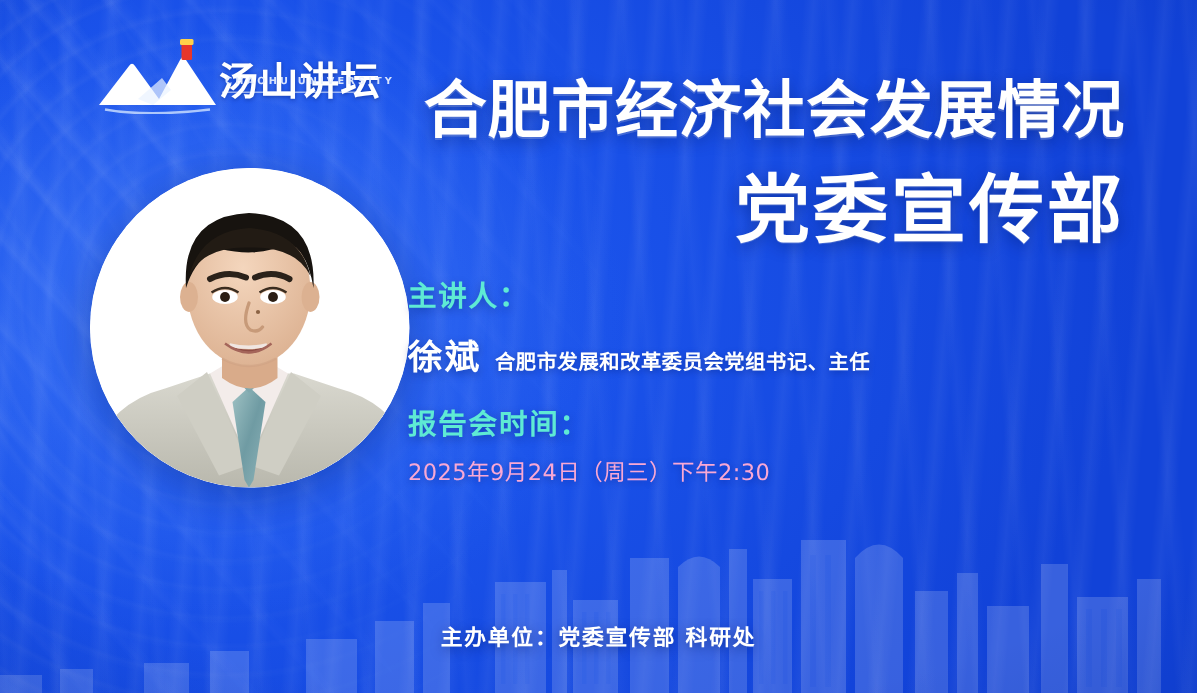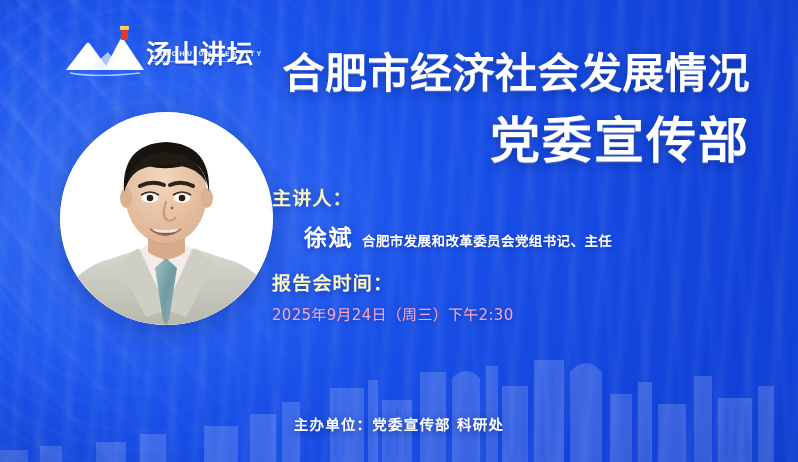--- a/index.html
+++ b/index.html
@@ -218,38 +218,37 @@
   .info {
     position: absolute;
     left: 272px;
     top: 188px;
     width: 470px;
   }
   .info-label {
     font-family: "DejaVu Sans", "Liberation Sans", sans-serif;
     font-size: 19px;
     font-weight: 700;
-    color: #fef9c3;
+    color: #5eead4;
     letter-spacing: 1.2px;
     text-shadow: 0 2px 6px rgba(2,24,100,.4);
     line-height: 1.1;
   }
   .speaker-row {
     display: flex;
     align-items: baseline;
     gap: 9px;
     margin-top: 10px;
   }
   .speaker-name {
     font-size: 23px;
     font-weight: 700;
     color: #ffffff;
     letter-spacing: 1.5px;
     text-shadow: 0 2px 6px rgba(2,24,100,.4);
-    padding-left: 32px;
   }
   .speaker-title {
     font-size: 13.5px;
     font-weight: 700;
     color: #ffffff;
     letter-spacing: .4px;
     text-shadow: 0 1px 4px rgba(2,24,100,.4);
   }
   .info-group { margin-top: 20px; }
   .info-value {

